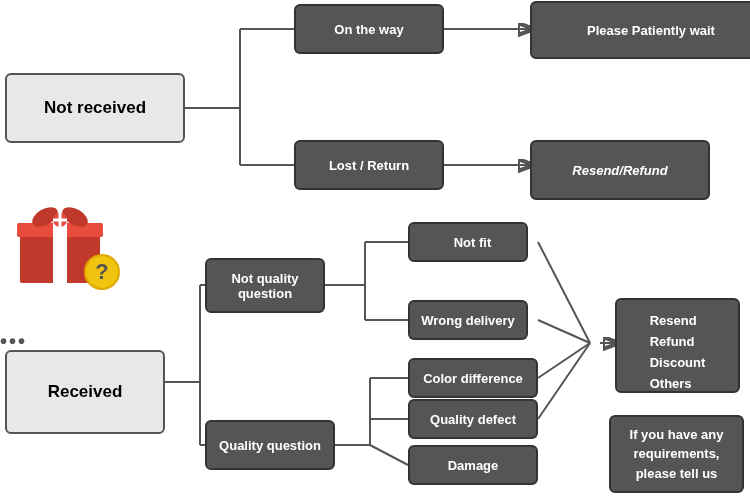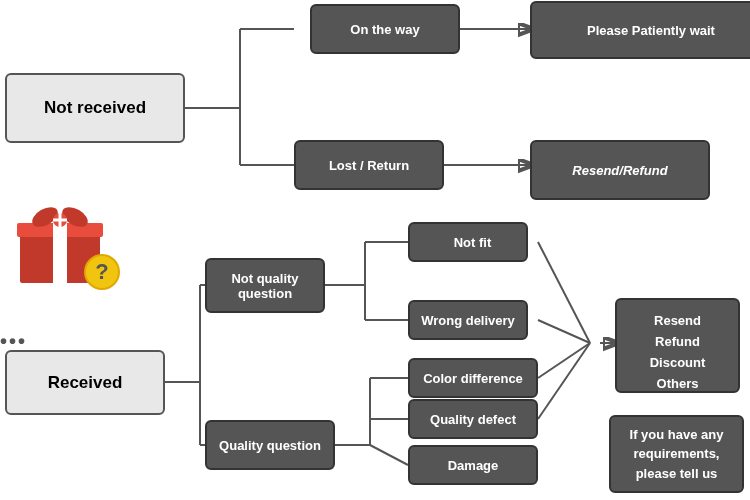--- a/index.html
+++ b/index.html
@@ -151,37 +151,37 @@
     </svg>
     
     <div style="position:absolute; bottom:-5px; right:-15px; width:36px; height:36px; background:#f1c40f; border-radius:50%; display:flex; align-items:center; justify-content:center; font-size:22px; font-weight:900; color:#555; border:2px solid #e0a800;">?</div>
   </div>
 </div>
 
 <div class="node bold-large" style="left:5px; top:73px; width:180px; height:70px;">
   <span>Not received</span>
 </div>
 
-<div class="node dark" style="left:294px; top:4px; width:150px; height:50px;margin-left:16px;">
+<div class="node dark" style="left:294px; top:4px; width:150px; height:50px;">
   <span>On the way</span>
 </div>
 
 <div class="node dark" style="left:530px; top:1px; width:242px; height:58px;">
   <span>Please Patiently wait</span>
 </div>
 
 <div class="node dark" style="left:294px; top:140px; width:150px; height:50px;align-items:center;">
   <span>Lost / Return</span>
 </div>
 
 <div class="node dark" style="left:530px; top:140px; width:180px; height:60px;font-style:italic;">
   <span>Resend/Refund</span>
 </div>
 
-<div class="node bold-large" style="left:5px; top:350px; width:160px; height:65px;">
+<div class="node bold-large" style="left:5px; top:350px; width:160px; height:84px;">
   <span>Received</span>
 </div>
 
 <div class="node dark" style="left:205px; top:258px; width:120px; height:55px;">
   <span style="white-space:pre-line;">Not quality
 question</span>
 </div>
 
 <div class="node dark" style="left:205px; top:420px; width:130px; height:50px;">
   <span>Quality question</span>
@@ -201,21 +201,21 @@
 
 <div class="node dark" style="left:408px; top:399px; width:130px; height:40px;">
   <span>Quality defect</span>
 </div>
 
 <div class="node dark" style="left:408px; top:445px; width:130px; height:40px;">
   <span>Damage</span>
 </div>
 
 <div class="node dark" style="left:615px; top:298px; width:125px; height:95px; line-height:1.6;">
-  <span style="white-space:pre-line; text-align:center;margin-top:15px;">Resend
+  <span style="white-space:pre-line; text-align:left;margin-top:15px;">Resend
 Refund
 Discount
 Others</span>
 </div>
 
 <div class="node dark" style="left:609px; top:415px; width:135px; height:78px; line-height:1.5;">
   <span style="white-space:pre-line; text-align:center;">If you have any
 requirements,
 please tell us</span>
 </div>

